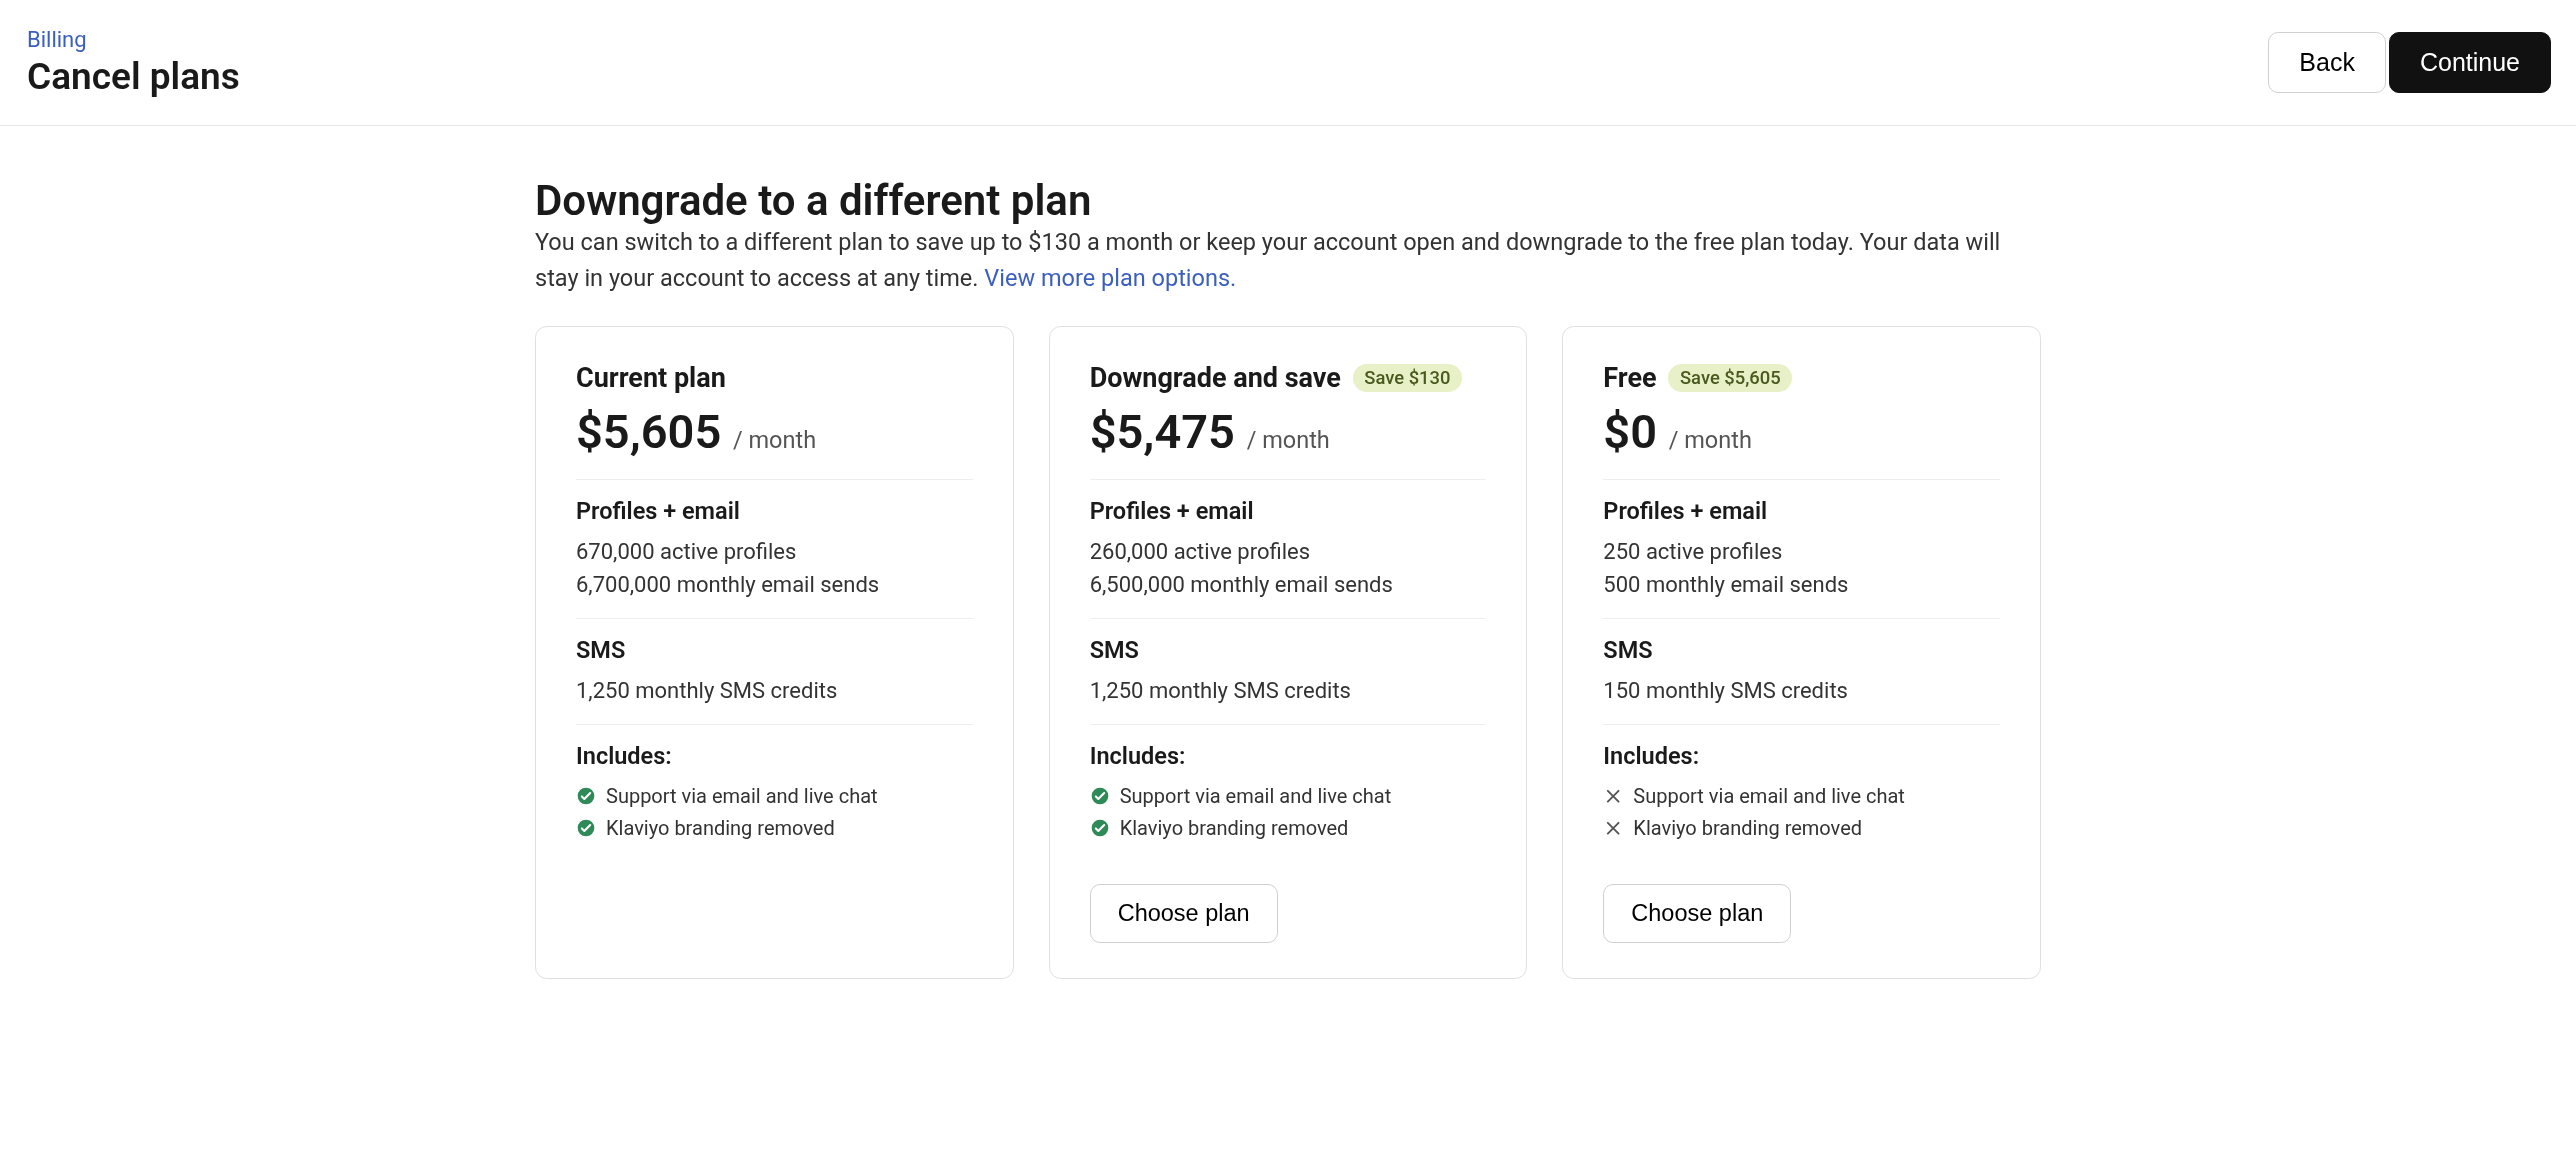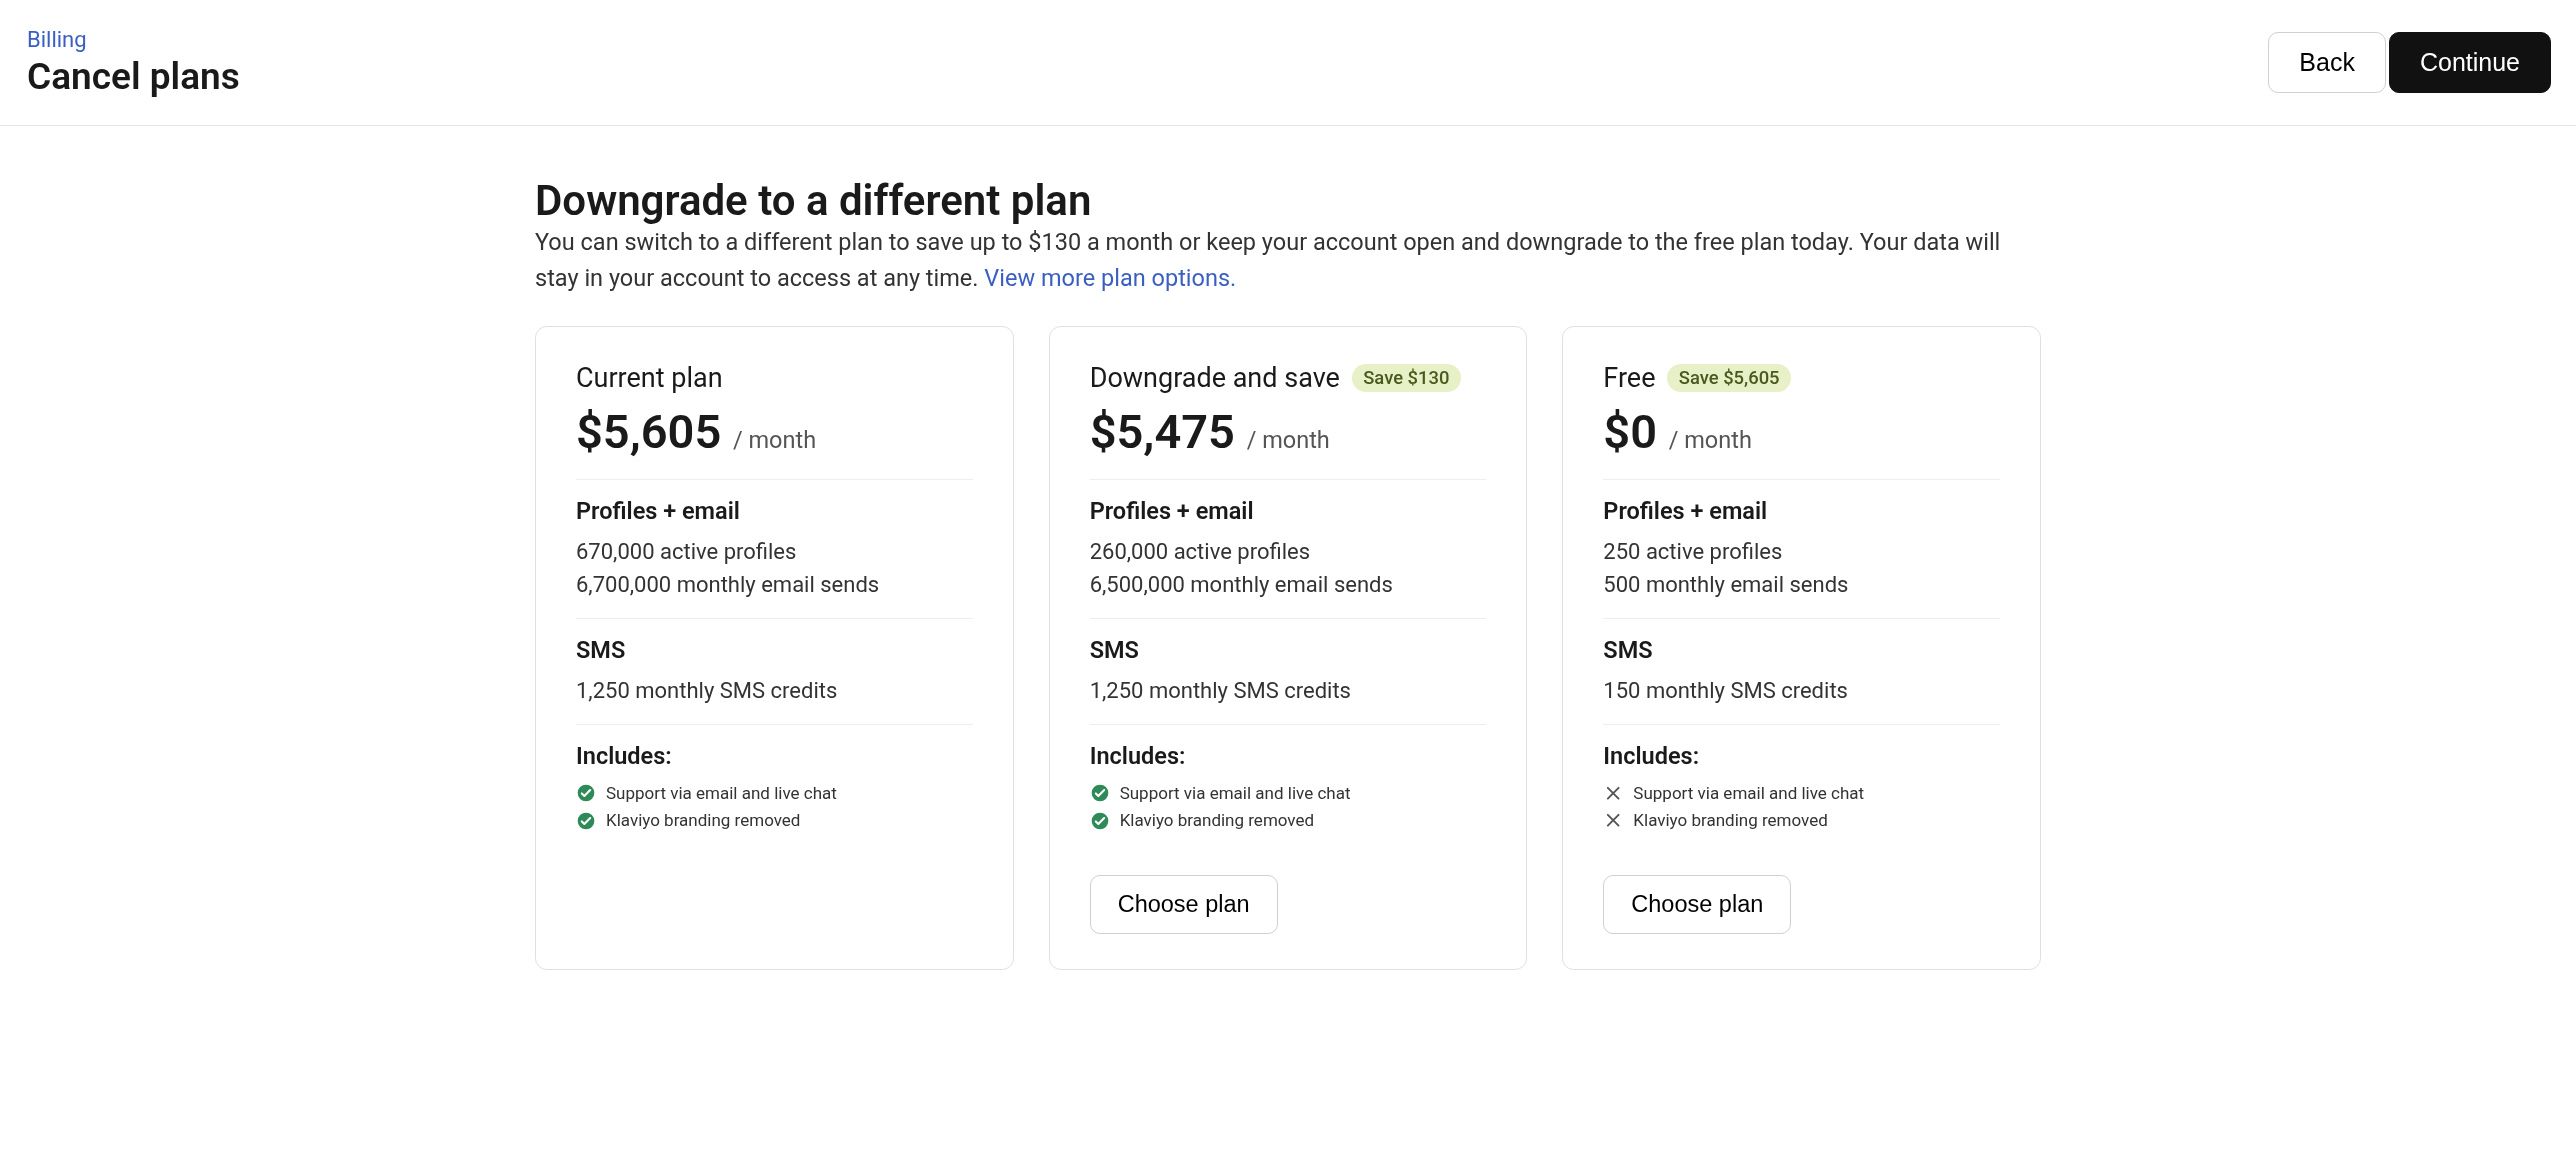--- a/index.html
+++ b/index.html
@@ -71,21 +71,21 @@
     flex-direction: column;
   }
   .plan-header {
     display: flex;
     align-items: center;
     gap: 11.7px;
     margin-bottom: 10px;
   }
   .plan-name {
     font-size: 27px;
-    font-weight: 400;
+    font-weight: 700;
   }
   .badge {
     background: #e8f0c8;
     color: #4a5a1e;
     font-size: 18.4px;
     font-weight: 500;
     padding: 3.4px 11.7px;
     border-radius: 838px;
   }
   .price {
@@ -112,21 +112,21 @@
     font-size: 22px;
     color: #333;
     line-height: 1.5;
   }
   .block { margin-bottom: 17px; }
   .feat-list { list-style: none; }
   .feat-list li {
     display: flex;
     align-items: center;
     gap: 10px;
-    font-size: 17px;
+    font-size: 20px;
     color: #333;
     line-height: 1.6;
   }
   .icon-check, .icon-x {
     width: 20px; height: 20px; display: inline-flex; align-items: center; justify-content: center; flex-shrink: 0;
   }
   .icon-check svg { width: 20px; height: 20px; }
   .icon-x svg { width: 18.4px; height: 18.4px; }
   .choose {
     align-self: flex-start;

